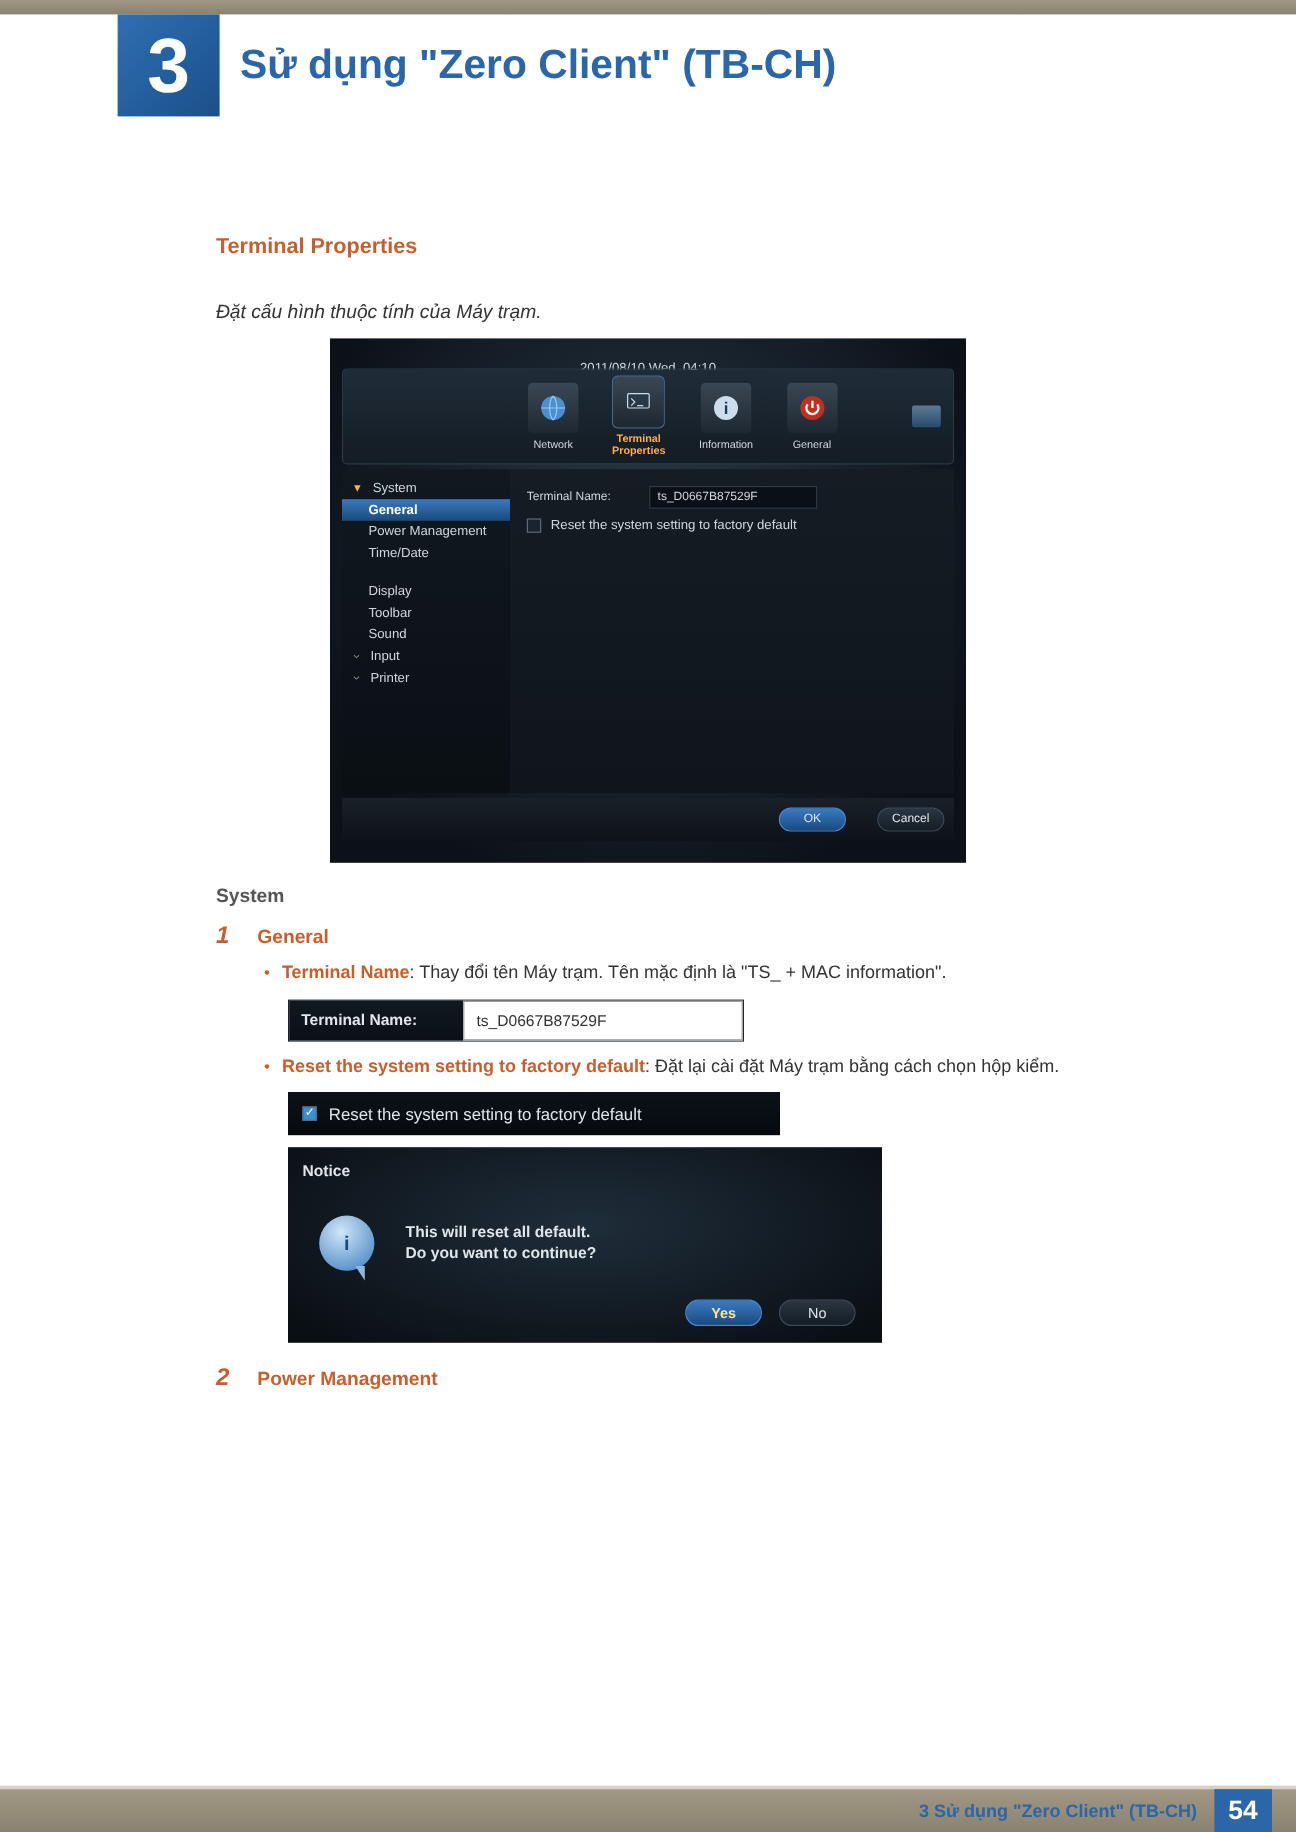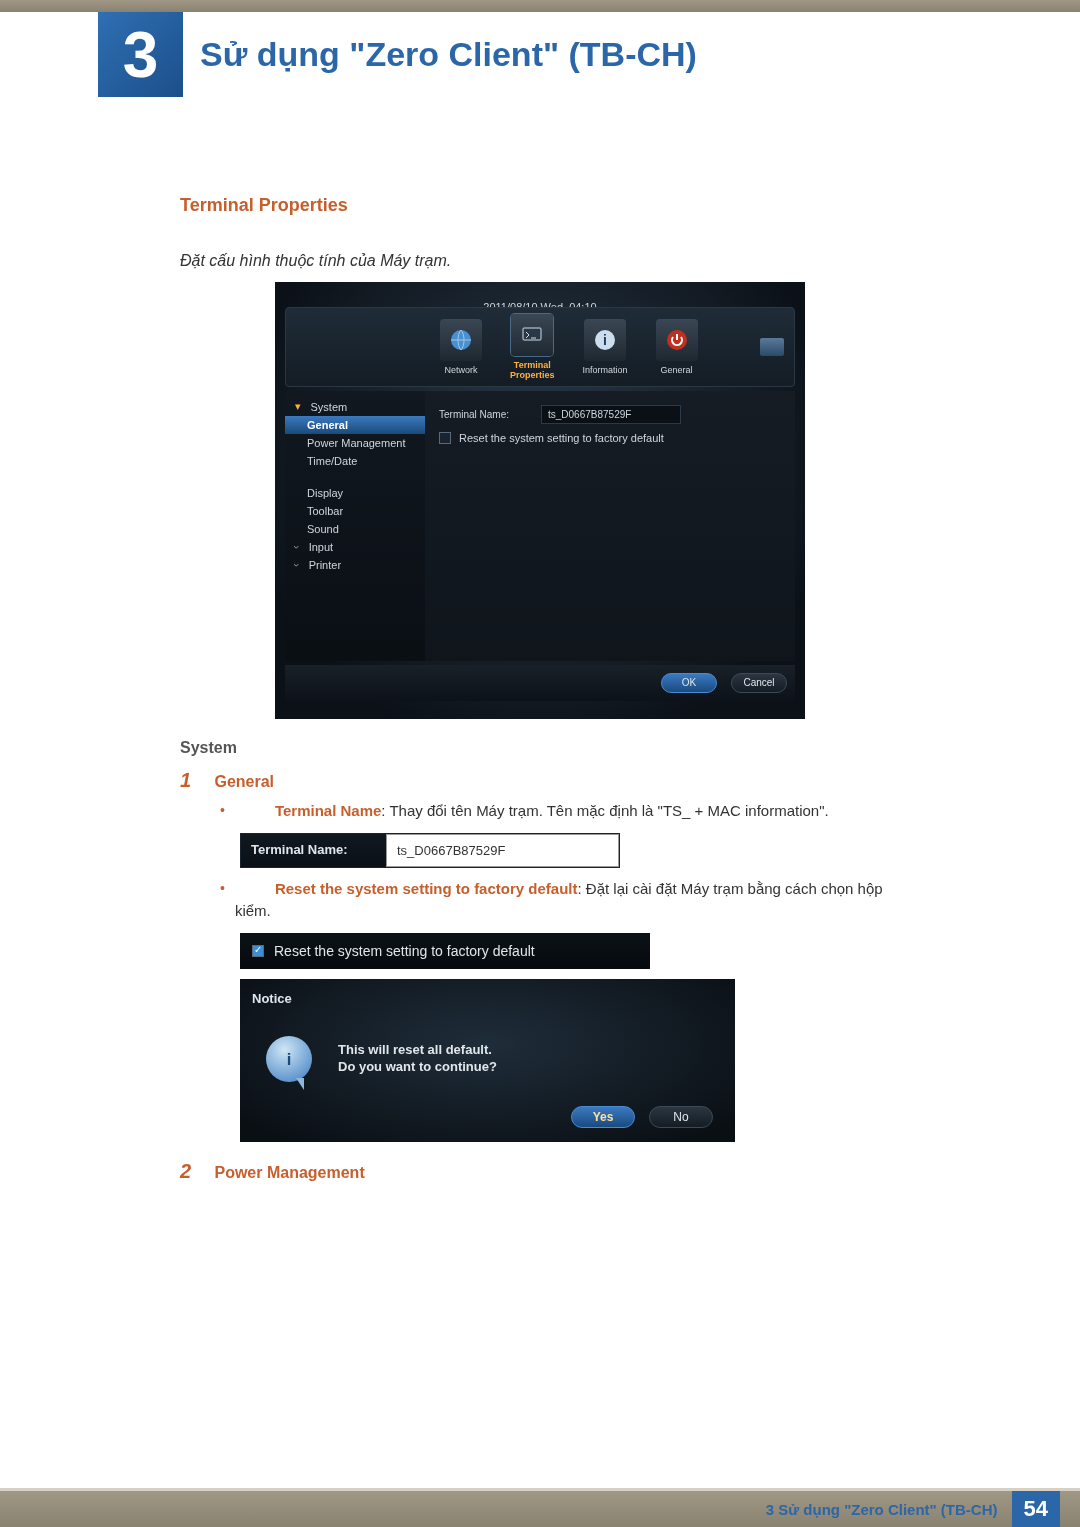--- a/index.html
+++ b/index.html
@@ -90,21 +90,21 @@
   display: flex;
   align-items: flex-start;
   gap: 10px;
 }
 .bullet-dot {
   color: #c75f2d;
   font-size: 14px;
   margin-top: 2px;
 }
 .bullet-text { color: #333; font-size: 15px; line-height: 1.5; }
-.strong-orange { color: #c75f2d; font-weight: bold; margin-left: 40px; }
+.strong-orange { color: #c75f2d; font-weight: bold; }
 
 
 .screenshot1 {
   margin: 10px auto 20px;
   width: 530px;
   background: radial-gradient(ellipse at 50% 40%, #2a3b4a, #0c1118 80%);
   position: relative;
   font-size: 11px;
   color: #cfd6dc;
 }
@@ -175,21 +175,21 @@
 .chk.checked { background: #3a8fd8; position: relative; }
 .chk.checked::after { content: "✓"; color: #fff; font-size: 10px; position: absolute; top: -2px; left: 1px; }
 .ss1-footer {
   margin: 4px 10px 10px;
   background: linear-gradient(to bottom, #1a2028, #0c1218);
   border-bottom-left-radius: 4px;
   border-bottom-right-radius: 4px;
   padding: 8px;
   display: flex;
   justify-content: flex-end;
-  gap: 14px;
+  gap: 26px;
 }
 .btn {
   width: 56px; height: 20px;
   background: linear-gradient(to bottom, #2a3642, #151c24);
   border: 1px solid #3a4a58;
   border-radius: 10px;
   color: #e0e6ea;
   font-size: 10px;
   text-align: center;
   line-height: 18px;

